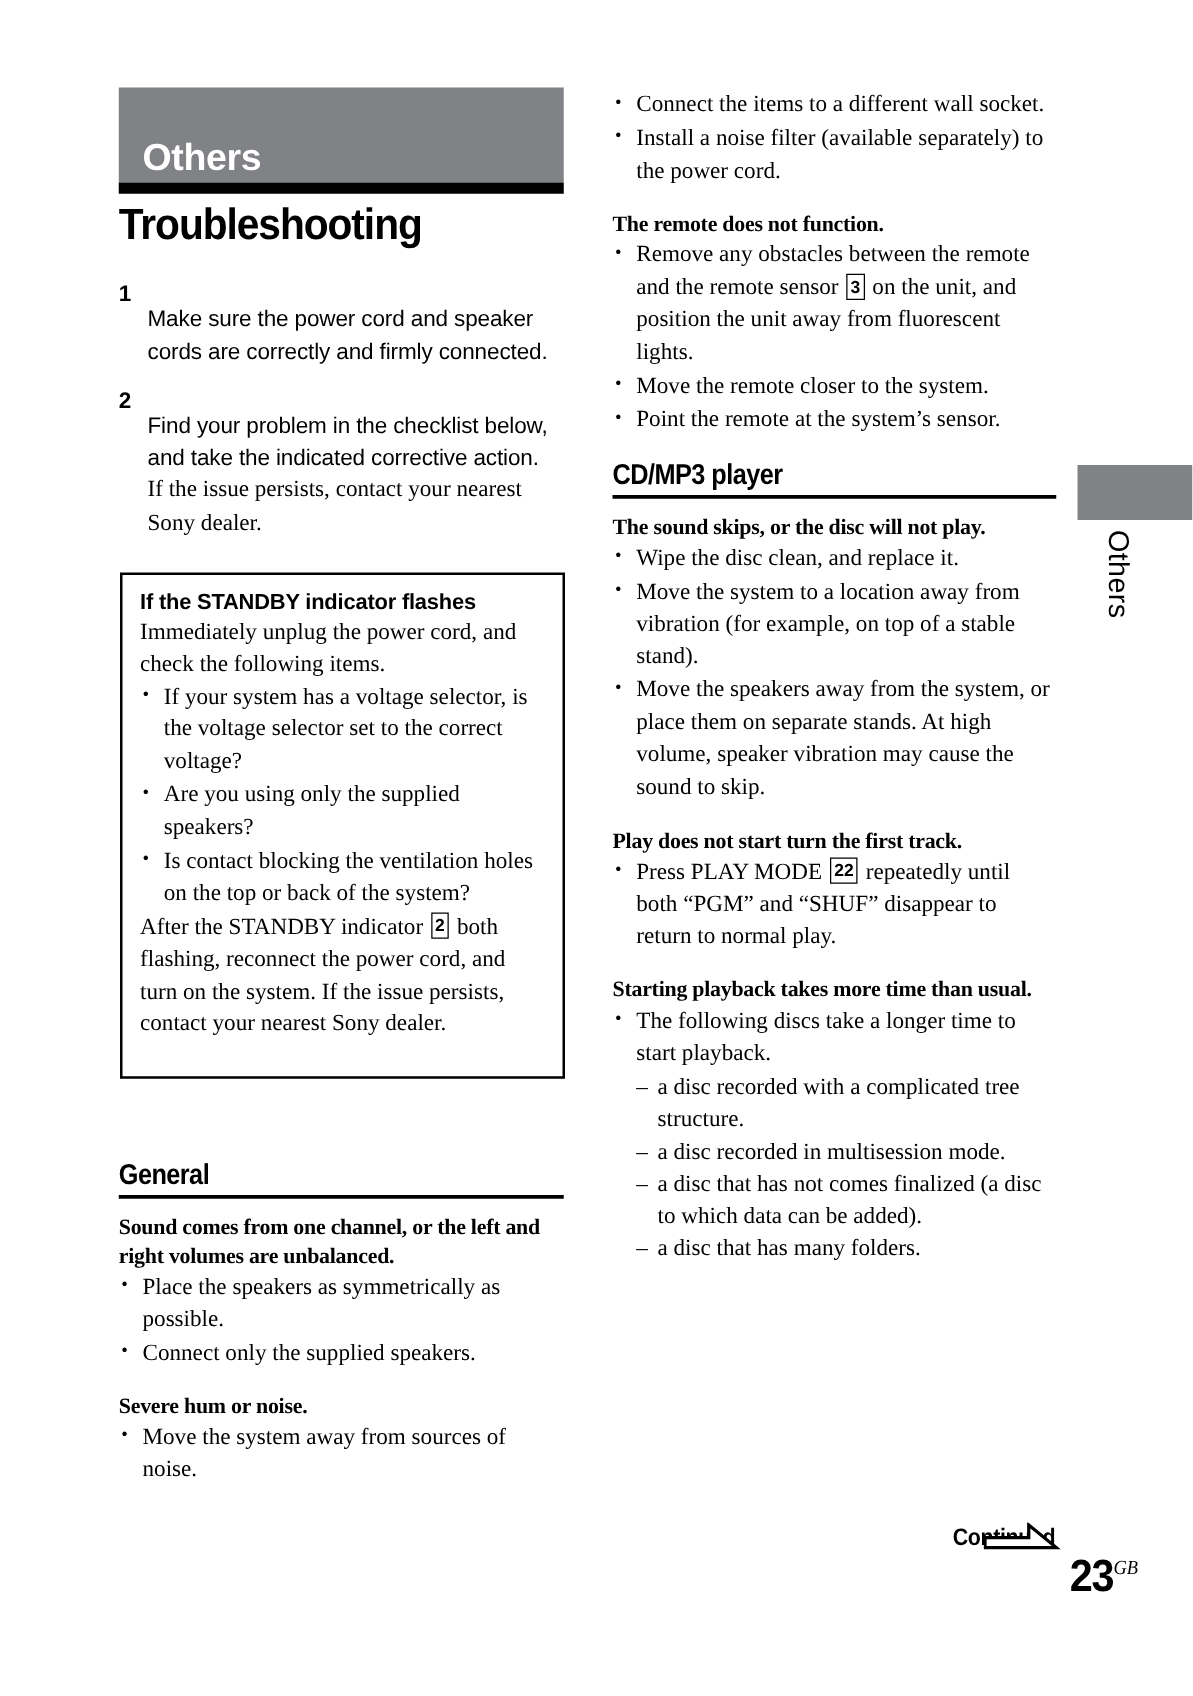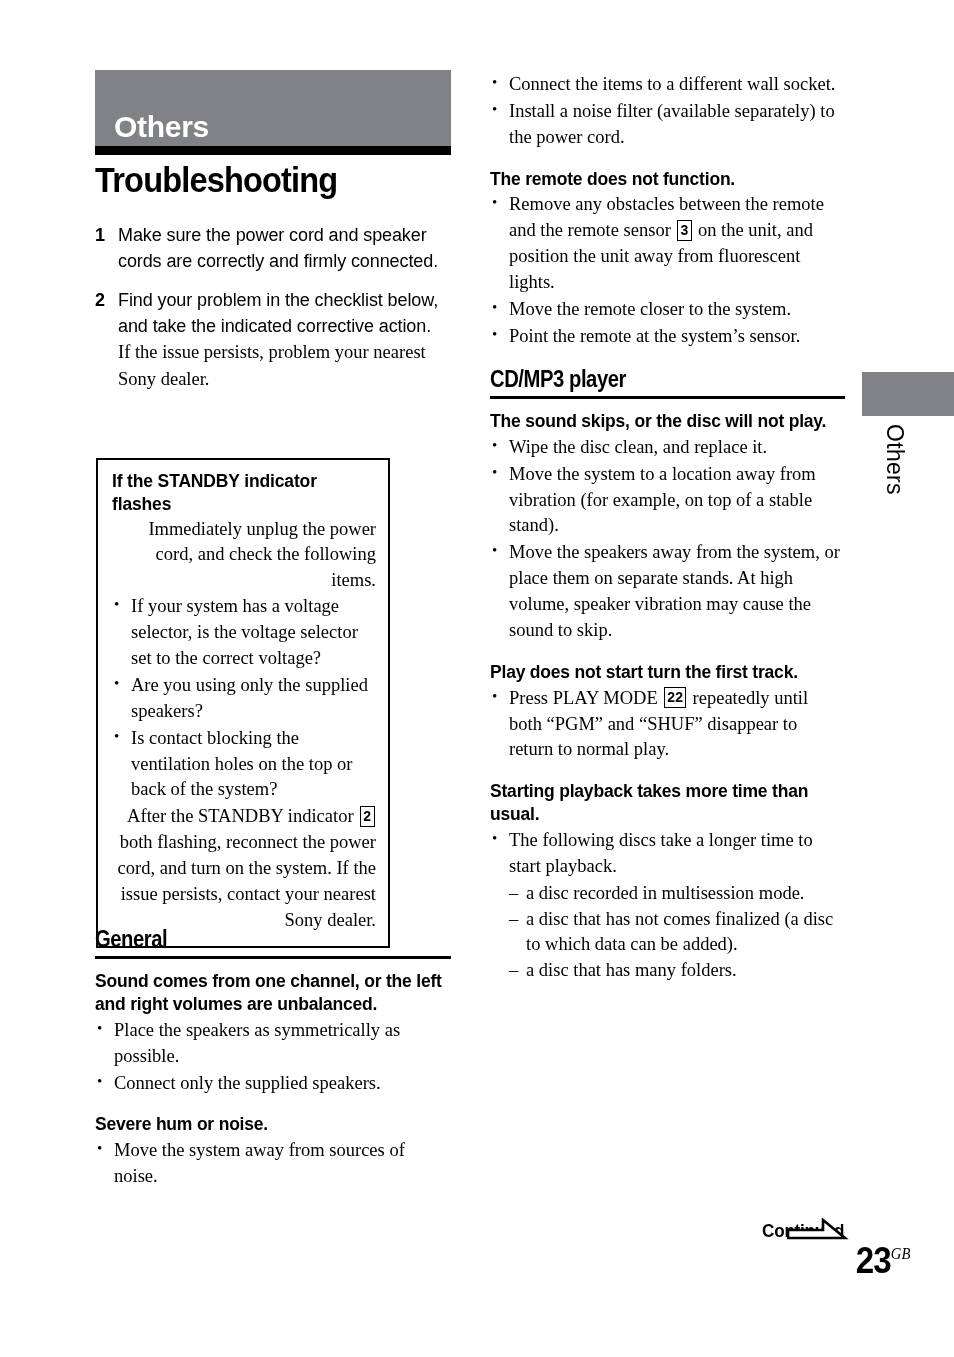--- a/index.html
+++ b/index.html
@@ -88,49 +88,49 @@
     line-height: 1.45;
   }
   .step-body {
     flex: 1 1 auto;
   }
   .step-text {
     font-family: "Liberation Sans", sans-serif;
     font-size: 18px;
     line-height: 1.45;
     letter-spacing: -0.1px;
+    margin-top: 20px;
   }
   .step-sub {
     font-family: "Liberation Serif", serif;
     font-size: 18.5px;
     line-height: 1.42;
   }
 
   
   .note-box {
     position: absolute;
     left: 96px;
     top: 458px;
-    width: 294px;
+    width: 356px;
     box-sizing: border-box;
     border: 2px solid #000000;
-    padding: 10px 12px 12px 14px;
+    padding: 10px 12px 28px 14px;
   }
   .note-title {
     font-family: "Liberation Sans", sans-serif;
     font-weight: bold;
     font-size: 17.5px;
     line-height: 1.3;
     letter-spacing: -0.15px;
     margin-bottom: 1px;
   }
   .note-para {
     font-size: 18.5px;
     line-height: 1.4;
-    text-align: right;
   }
 
   
   ul.blist {
     list-style: none;
     margin: 0;
     padding: 0;
   }
   ul.blist > li {
     position: relative;
@@ -177,21 +177,21 @@
   }
   .sec-rule {
     height: 3px;
     background: #000000;
     margin-top: 4px;
     margin-bottom: 11px;
   }
 
   
   .sub-head {
-    font-family: Liberation Sans, sans-serif;
+    font-family: Liberation Serif, serif;
     font-weight: bold;
     font-size: 17.5px;
     line-height: 1.3;
     letter-spacing: -0.2px;
     margin-bottom: 2px;
   }
   .gap { height: 16px; }
 
   
   .refnum {
@@ -282,21 +282,21 @@
     <div class="step-num">1</div>
     <div class="step-body">
       <div class="step-text">Make sure the power cord and speaker cords are correctly and firmly connected.</div>
     </div>
   </div>
 
   <div class="step">
     <div class="step-num">2</div>
     <div class="step-body">
       <div class="step-text">Find your problem in the checklist below, and take the indicated corrective action.</div>
-      <div class="step-sub">If the issue persists, problem your nearest Sony dealer.</div>
+      <div class="step-sub">If the issue persists, contact your nearest Sony dealer.</div>
     </div>
   </div>
 
 </div>
 
 <div class="note-box">
   <div class="note-title">If the STANDBY indicator flashes</div>
   <div class="note-para">Immediately unplug the power cord, and check the following items.</div>
   <ul class="blist">
     <li>If your system has a voltage selector, is the voltage selector set to the correct voltage?</li>
@@ -359,20 +359,21 @@
     <li><span>Press PLAY MODE</span> <span class="refnum">22</span> <span>repeatedly until both “PGM” and “SHUF” disappear to return to normal play.</span></li>
   </ul>
 
   <div class="gap"></div>
 
   <div class="sub-head">Starting playback takes more time than usual.</div>
   <ul class="blist">
     <li>The following discs take a longer time to start playback.</li>
   </ul>
   <ul class="dashlist">
+    <li>a disc recorded with a complicated tree structure.</li>
     <li>a disc recorded in multisession mode.</li>
     <li>a disc that has not comes finalized (a disc to which data can be added).</li>
     <li>a disc that has many folders.</li>
   </ul>
 
 </div>
 
 <div class="side-tab">
   <div class="side-tab-block"></div>
   <span class="side-tab-label">Others</span>

